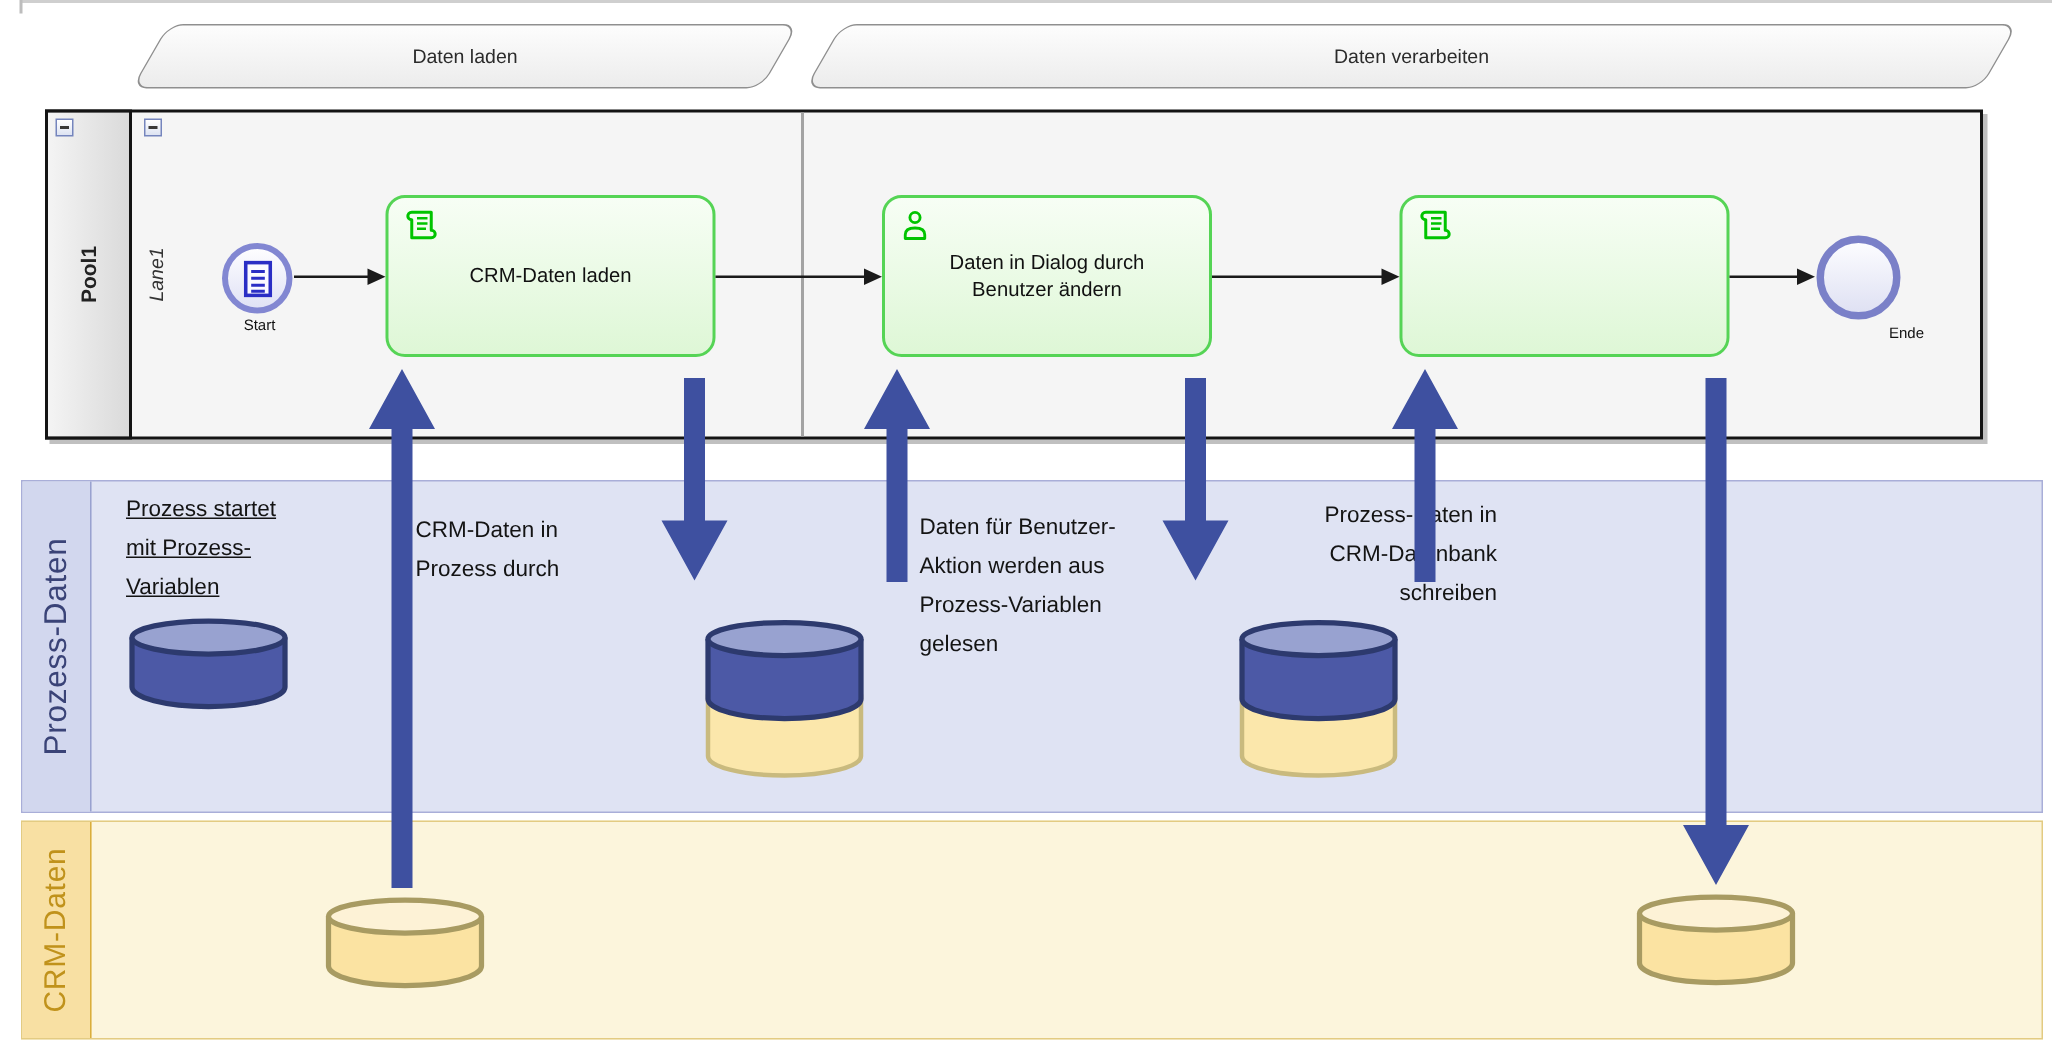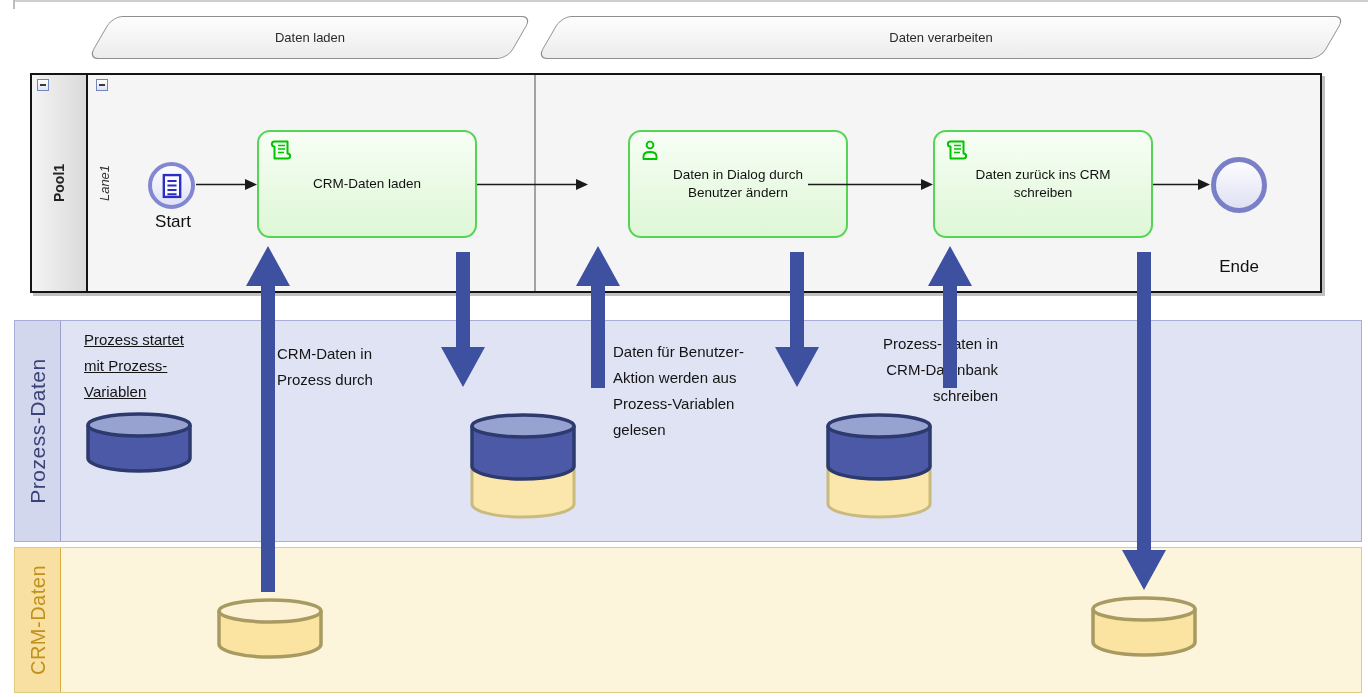--- a/index.html
+++ b/index.html
@@ -59,21 +59,21 @@
   .start-event {
     left:148px; top:162px; width:47px; height:47px;
     border:4px solid #8287d2;
     background:linear-gradient(180deg,#fdfdff 0%,#e0e2f5 100%);
   }
   .end-event {
     left:1211px; top:157px; width:56px; height:56px;
     border:5px solid #7a80c8;
     background:linear-gradient(180deg,#fcfcff 0%,#dfe1f3 100%);
   }
-  .event-label { font-size:17px; text-align:center; color:#111; }
+  .event-label { font-size:10px; text-align:center; color:#111; }
 
   
   .task {
     top:130px; width:220px; height:108px;
     border:2.5px solid #55d455; border-radius:13px;
     background:linear-gradient(180deg,#f7fef5 0%,#def7d6 100%);
     display:flex; align-items:center; justify-content:center;
   }
   .task-label { font-size:13.5px; text-align:center; padding:0 18px; line-height:1.3; color:#111; }
   .task-icon { position:absolute; left:9px; top:7px; }
@@ -128,37 +128,36 @@
 </div>
 <div class="abs event-label" style="left:142px; top:212px; width:62px;">Start</div>
 
 <div class="abs task" style="left:257px;">
   <svg class="task-icon" width="26" height="22" viewBox="0 0 26 22">
     <path d="M6.5 2.5 C3 2.5 3 7.5 6.5 7.5 L6.5 19.5 L19.5 19.5 C23 19.5 23 14.5 19.5 14.5 L19.5 2.5 Z" fill="none" stroke="#00c400" stroke-width="2" stroke-linejoin="round"></path>
     <path d="M10 6.5 H17 M10 10 H17 M10 13.5 H16" stroke="#00c400" stroke-width="1.6"></path>
   </svg>
   <div class="task-label">CRM-Daten laden</div>
 </div>
-<div class="abs task" style="left:588px;margin-left:40px;">
+<div class="abs task" style="left:588px;">
   <svg class="task-icon" width="22" height="22" viewBox="0 0 22 22">
     <circle cx="11" cy="6" r="3.4" fill="none" stroke="#00c400" stroke-width="1.9"></circle>
     <path d="M4.5 20 V17.5 C4.5 14 8 13 11 13 C14 13 17.5 14 17.5 17.5 V20 Z" fill="none" stroke="#00c400" stroke-width="1.9" stroke-linejoin="round"></path>
   </svg>
   <div class="task-label">Daten in Dialog durch Benutzer ändern</div>
 </div>
 <div class="abs task" style="left:933px;">
   <svg class="task-icon" width="26" height="22" viewBox="0 0 26 22">
     <path d="M6.5 2.5 C3 2.5 3 7.5 6.5 7.5 L6.5 19.5 L19.5 19.5 C23 19.5 23 14.5 19.5 14.5 L19.5 2.5 Z" fill="none" stroke="#00c400" stroke-width="2" stroke-linejoin="round"></path>
     <path d="M10 6.5 H17 M10 10 H17 M10 13.5 H16" stroke="#00c400" stroke-width="1.6"></path>
   </svg>
-  <div class="task-label">Daten zurück ins CRM schreiben</div>
 </div>
 
 <div class="abs event end-event"></div>
-<div class="abs event-label" style="left:1209px; top:217px; width:60px;margin-top:40px;">Ende</div>
+<div class="abs event-label" style="left:1241px; top:217px; width:60px;">Ende</div>
 
 <div class="abs band process-band">
   <div class="band-strip process-strip">
     <div class="vlabel process-strip-label">Prozess-Daten</div>
   </div>
 </div>
 <div class="abs annotation" style="left:84px; top:327px; width:180px;text-decoration:underline;">Prozess startet
 mit Prozess-
 Variablen</div>
 <div class="abs annotation" style="left:277px; top:341px; width:175px;">CRM-Daten in

